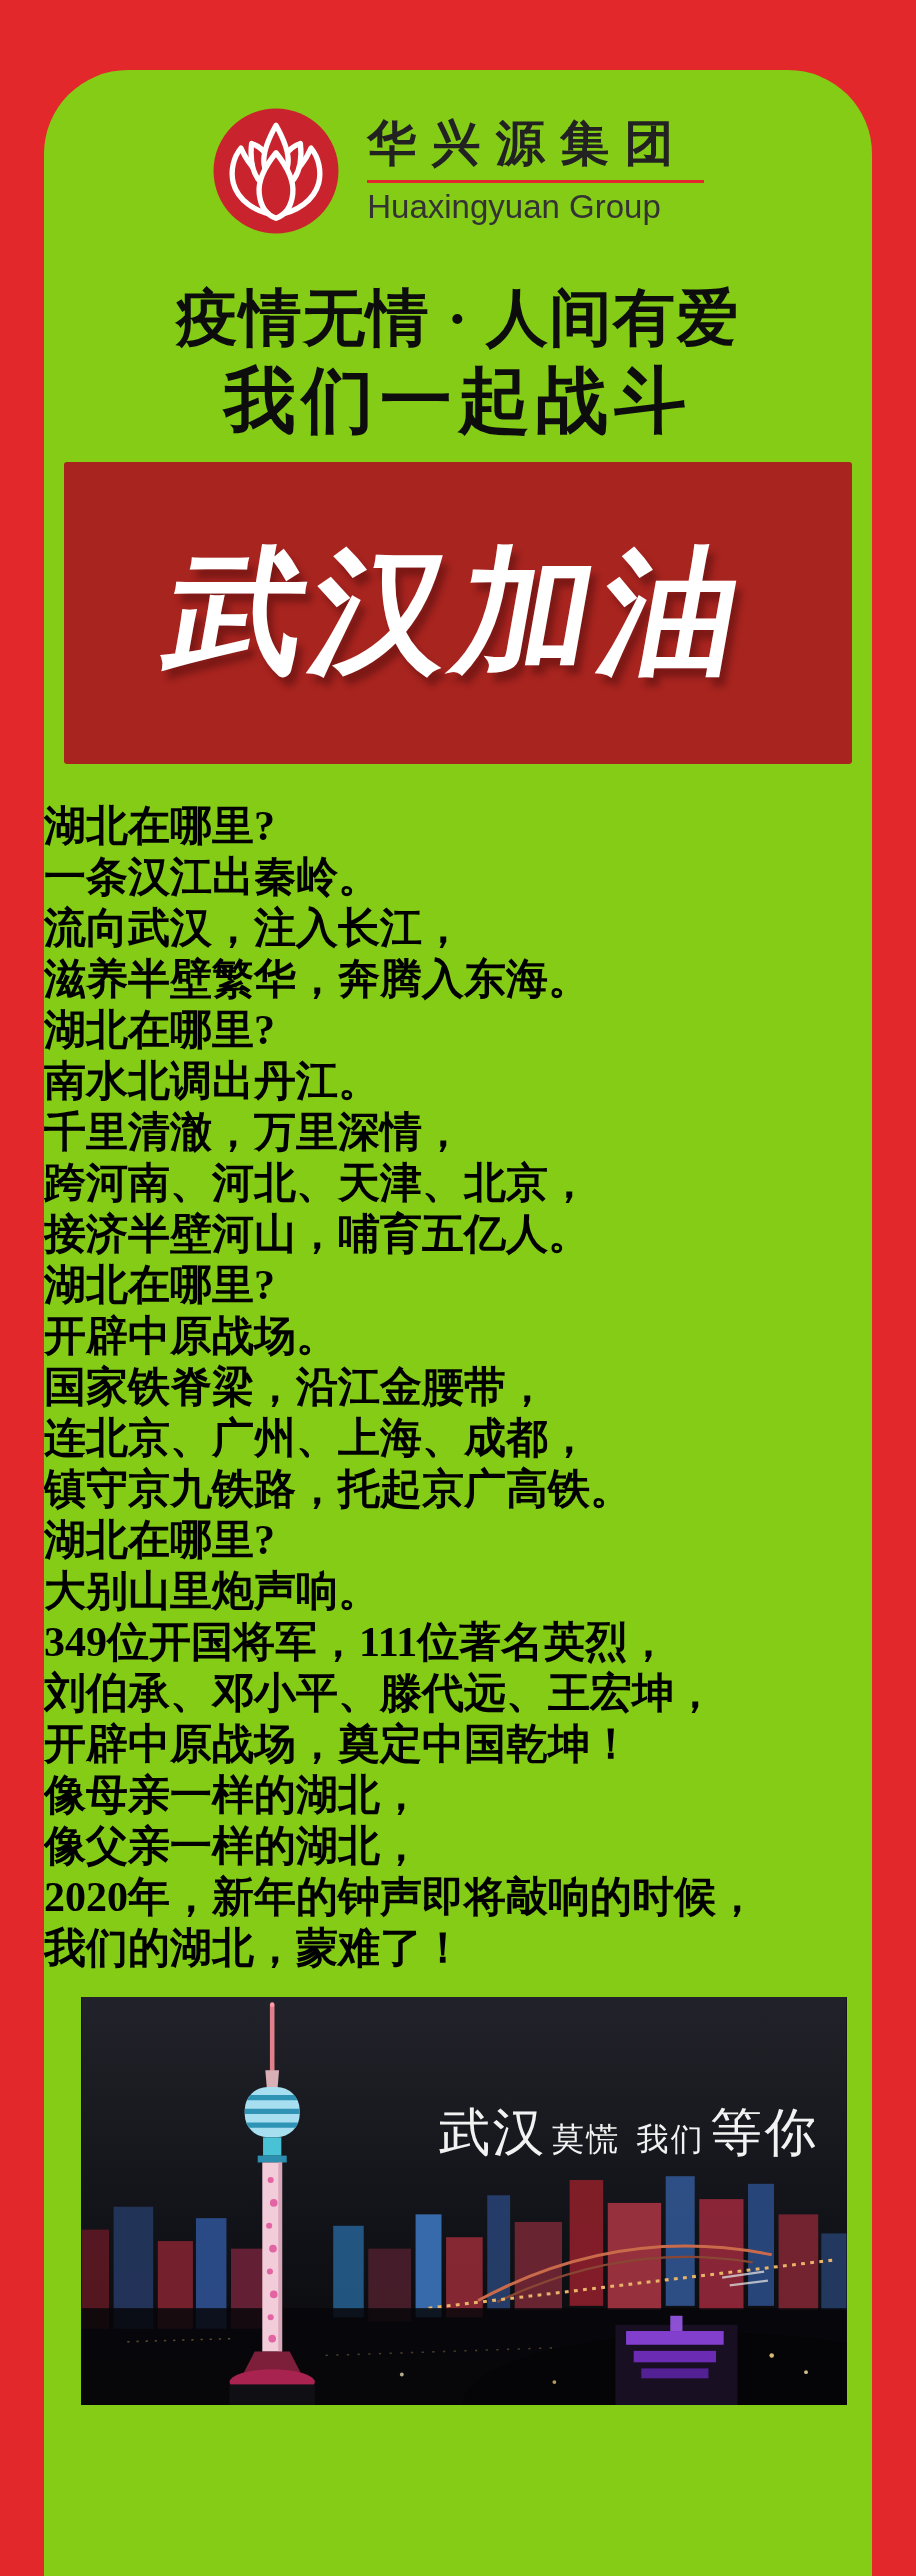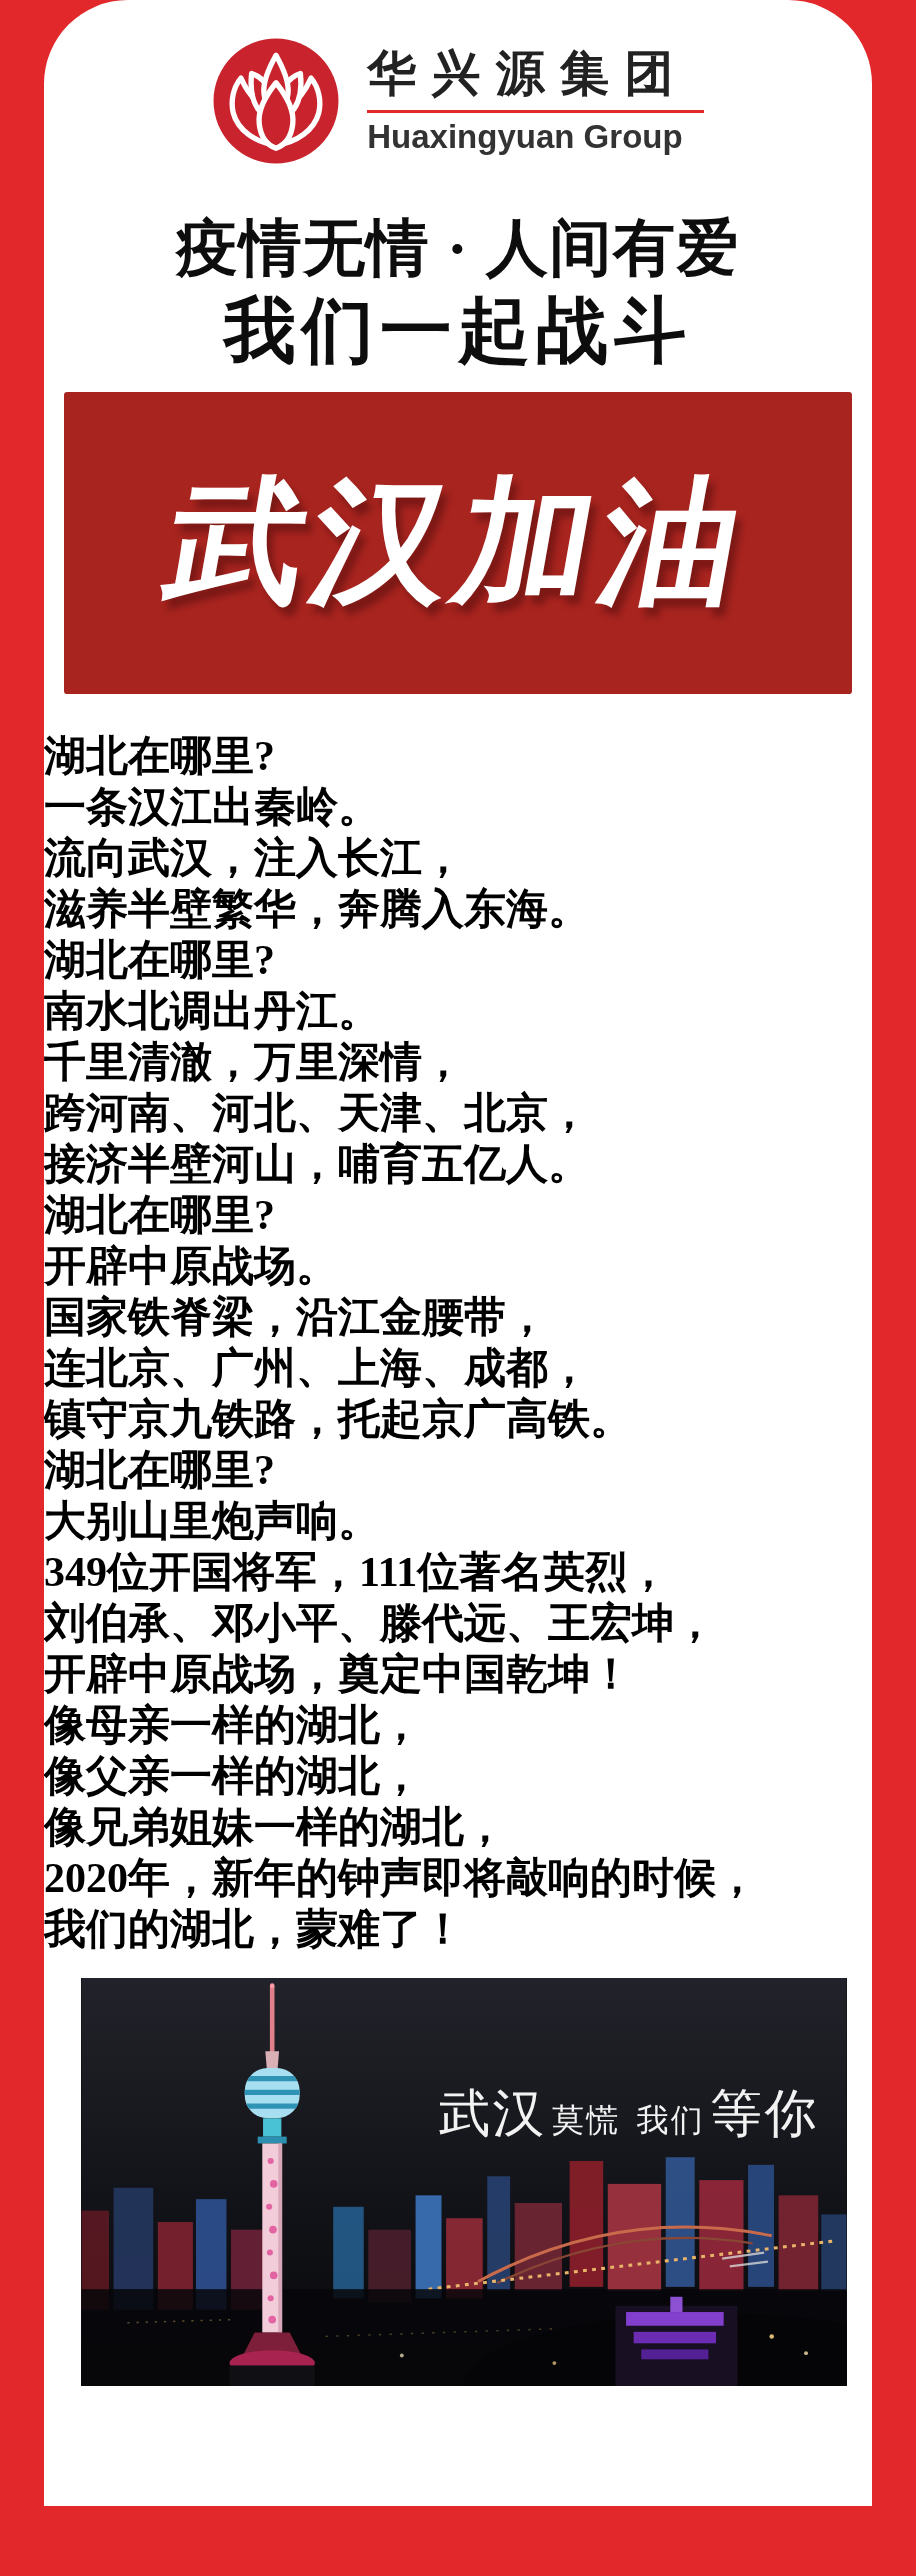--- a/index.html
+++ b/index.html
@@ -4,43 +4,43 @@
 <style>
   html, body { margin:0; padding:0; }
   body {
     width:916px; height:2576px;
     background:#e2282b;
     overflow:hidden;
     font-family:"Liberation Sans", sans-serif;
   }
   .panel {
     position:relative;
-    margin-left:44px; 
+    margin-left:44px; margin-top:70px;
     width:828px; height:2506px;
-    background:#ffffff;
+    background:#84cc16;
     border-radius:84px 84px 0 0;
     overflow:hidden;
     box-sizing:border-box;
   }
   
   .logo-row {
     display:flex; justify-content:center; align-items:center;
     gap:27.5px; padding-top:37px;
   }
   .logo-mark svg { display:block; }
   .logo-text { display:flex; flex-direction:column; }
   .logo-cn {
     font-family:"Liberation Serif","DejaVu Serif",serif;
     font-weight:700; font-size:49px; letter-spacing:15.3px;
     color:#222; white-space:nowrap; line-height:1.1;
   }
   .logo-divider { height:3.1px; background:#e2282b; margin:9.2px 0 6.1px 0; width:337px; }
   .logo-en {
     font-family:"Liberation Sans","DejaVu Sans",sans-serif;
-    font-weight:700; font-size:33px; color:#333; line-height:1.1;
+    font-weight:400; font-size:33px; color:#333; line-height:1.1;
   }
   
   .title {
     margin-top:49px; text-align:center;
     font-family:"Liberation Serif","DejaVu Serif",serif;
     font-weight:700; font-size:62px; line-height:1.1;
     color:#0d0d0d; letter-spacing:1.5px; white-space:nowrap;
   }
   .subtitle {
     margin-top:9.2px; text-align:center;
@@ -128,21 +128,20 @@
       <div class="poem-line">国家铁脊梁，沿江金腰带，</div>
       <div class="poem-line">连北京、广州、上海、成都，</div>
       <div class="poem-line">镇守京九铁路，托起京广高铁。</div>
       <div class="poem-line">湖北在哪里?</div>
       <div class="poem-line">大别山里炮声响。</div>
       <div class="poem-line">349位开国将军，111位著名英烈，</div>
       <div class="poem-line">刘伯承、邓小平、滕代远、王宏坤，</div>
       <div class="poem-line">开辟中原战场，奠定中国乾坤！</div>
       <div class="poem-line">像母亲一样的湖北，</div>
       <div class="poem-line">像父亲一样的湖北，</div>
-      <div class="poem-line">像兄弟姐妹一样的湖北，</div>
       <div class="poem-line">2020年，新年的钟声即将敲响的时候，</div>
       <div class="poem-line">我们的湖北，蒙难了！</div>
     </div>
 
   <div class="photo">
     <svg width="766" height="408" viewBox="0 0 1003 535" aria-hidden="true">
       <defs>
         <linearGradient id="sky" x1="0" y1="0" x2="0" y2="1">
           <stop offset="0" stop-color="#22232a"></stop>
           <stop offset="0.55" stop-color="#121318"></stop>

